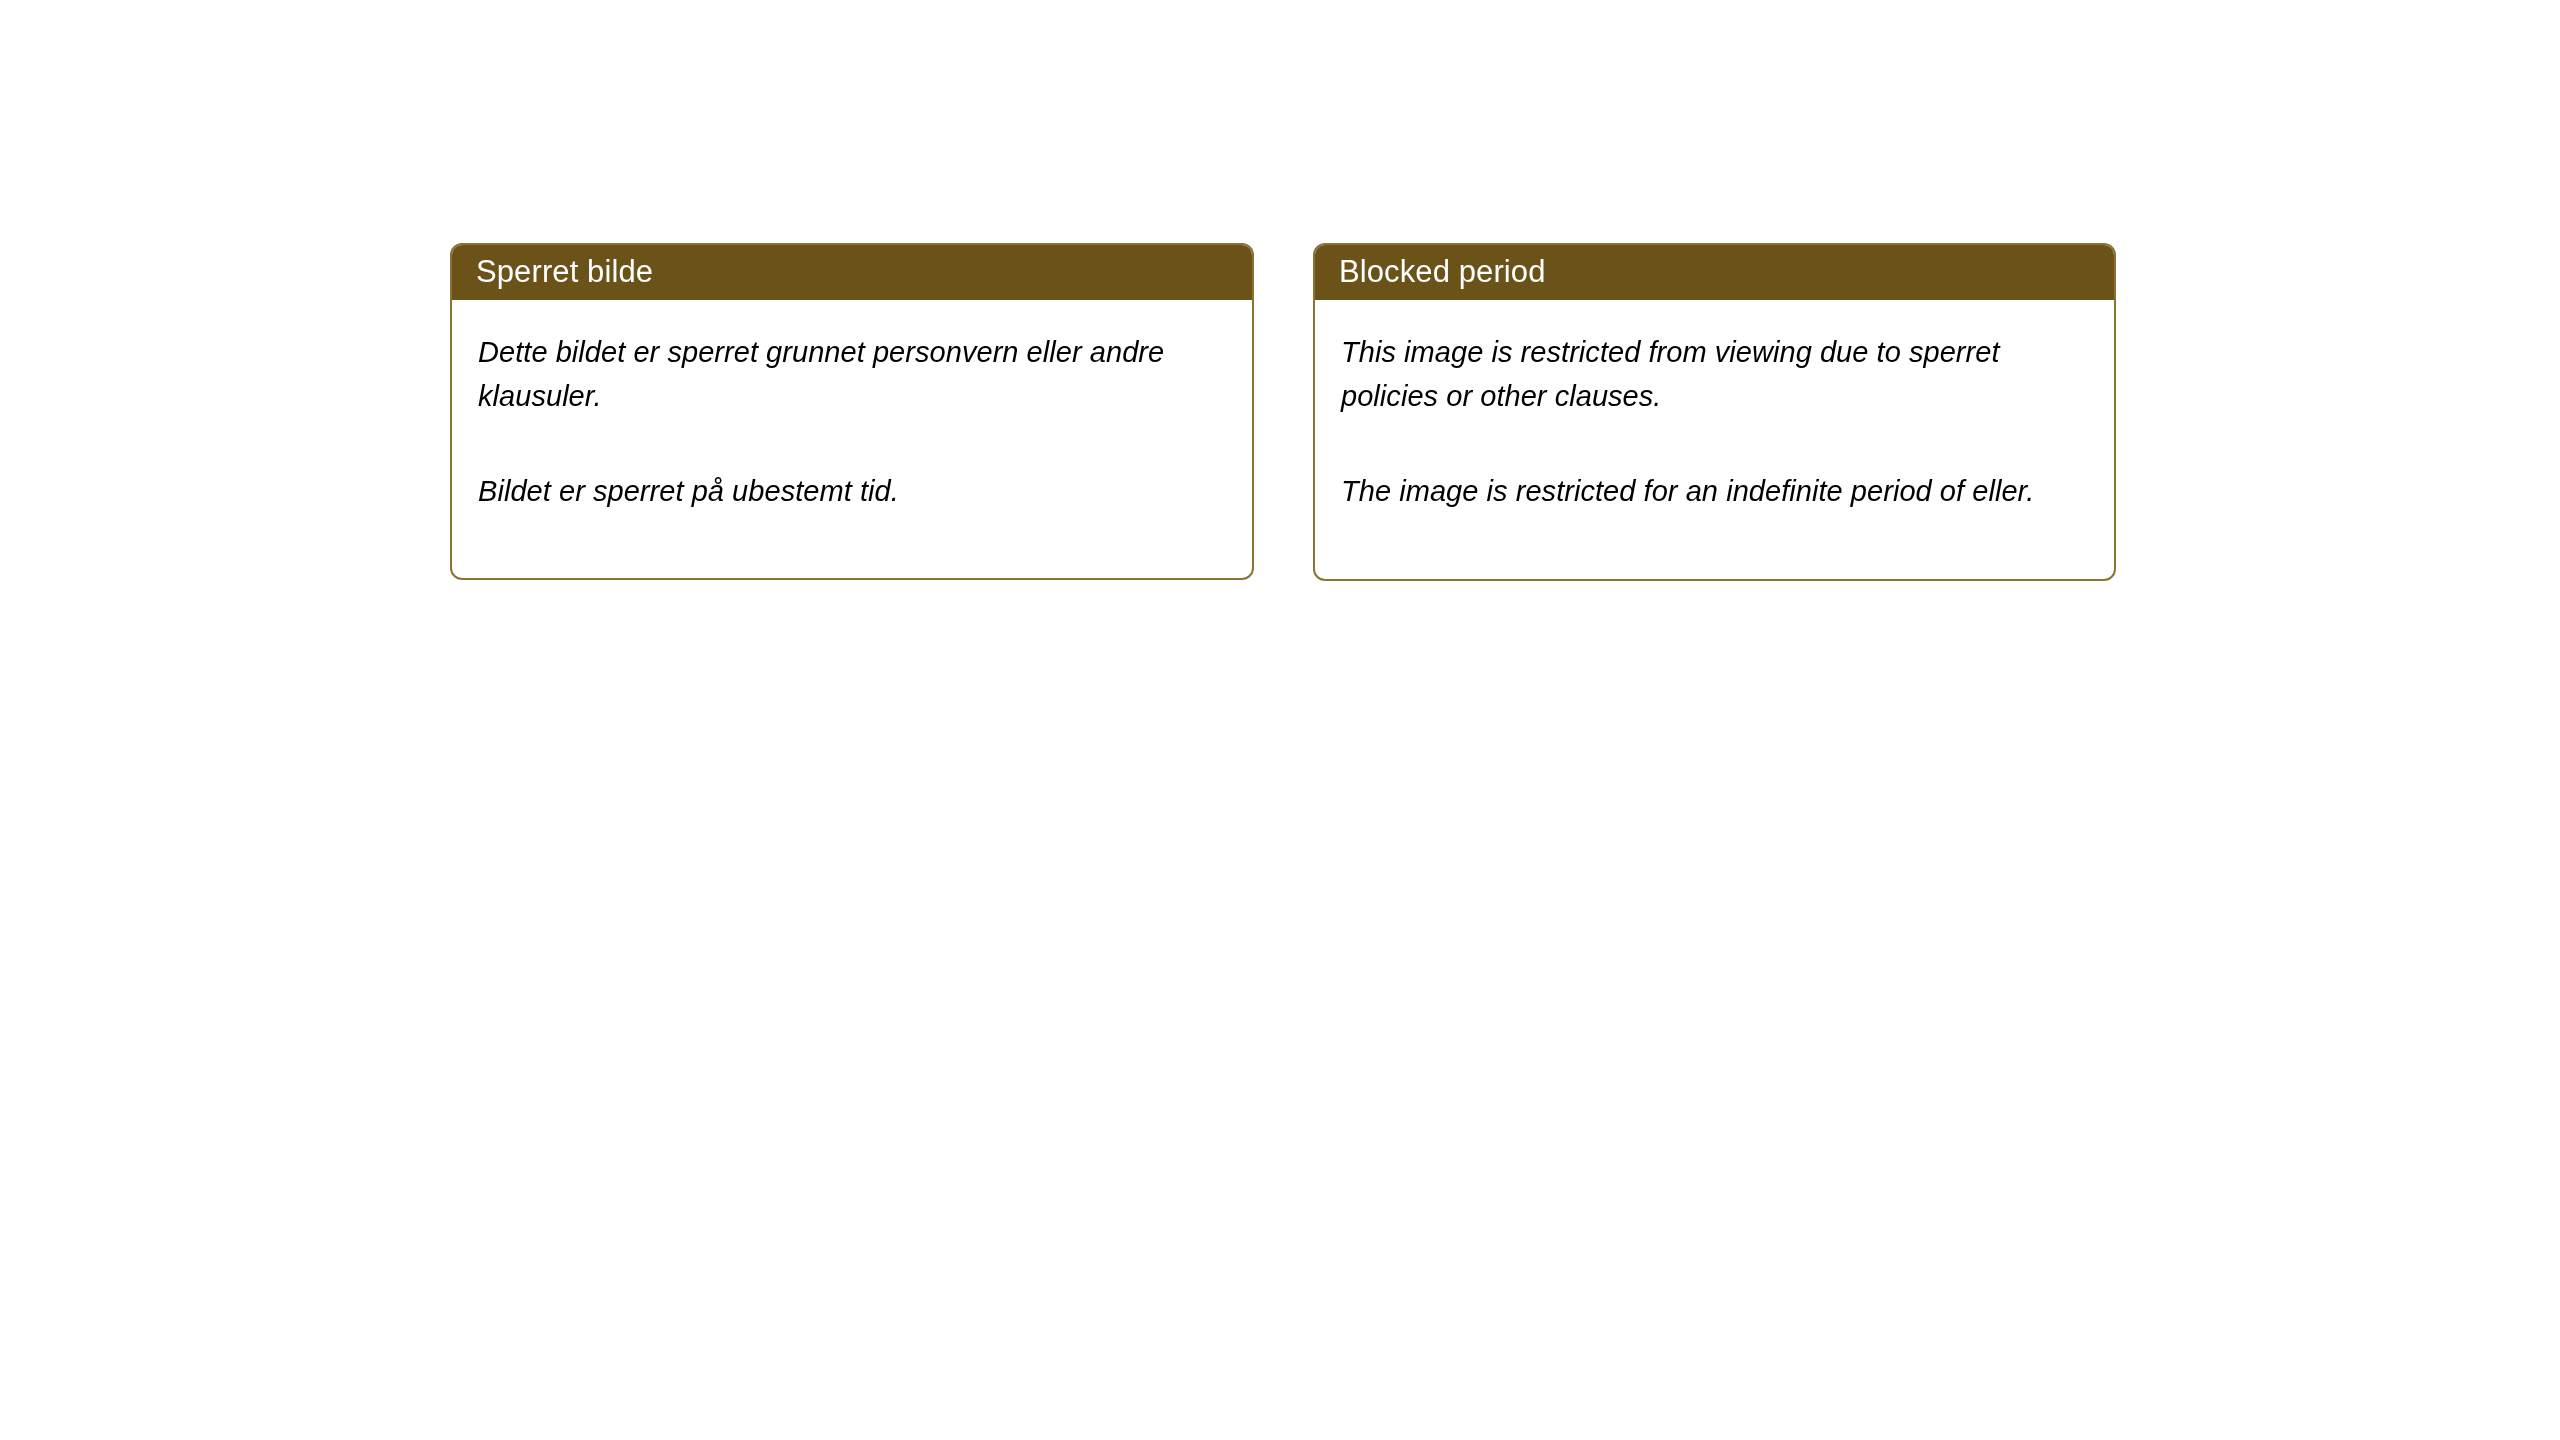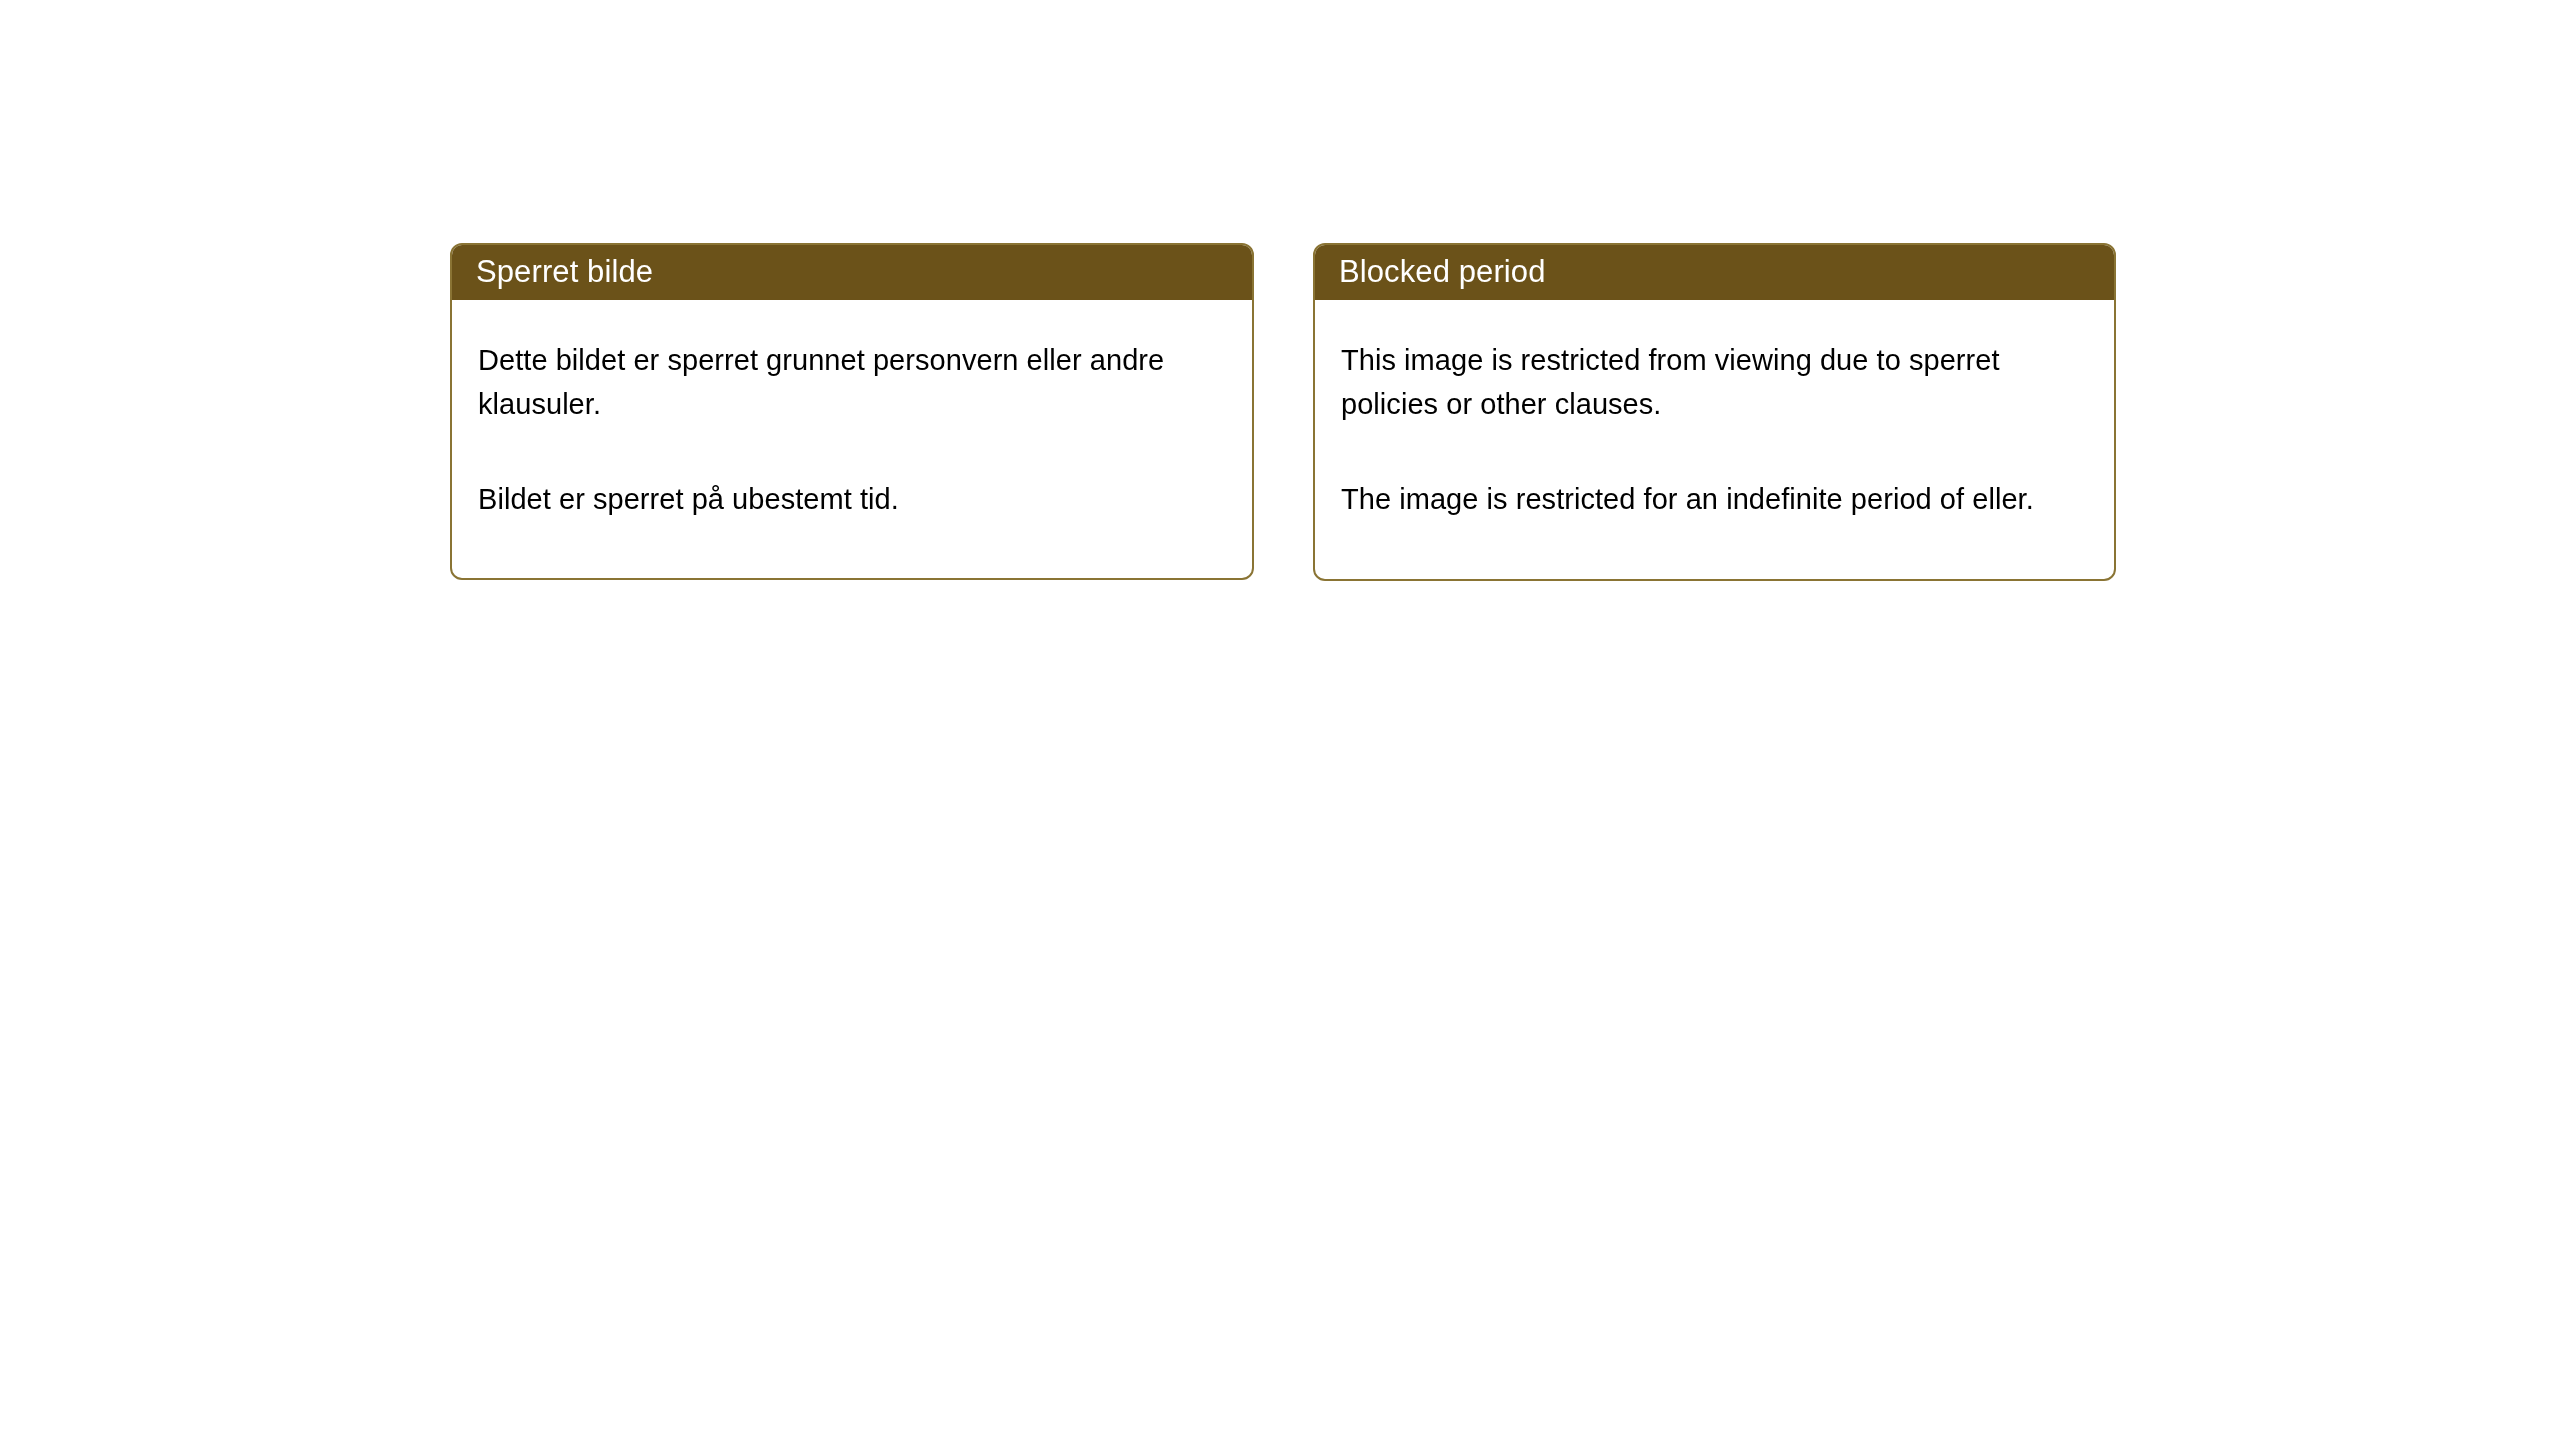--- a/index.html
+++ b/index.html
@@ -47,21 +47,21 @@
     height: 338px;
   }
 
   .card-header {
     box-sizing: border-box;
     height: 57px;
     background: #6b5219;
     display: flex;
     align-items: center;
     padding: 4px 26px;
-    margin: -2px -2px 16px -2px;
+    margin: -2px -2px 8px -2px;
     border-top-left-radius: 10px;
     border-top-right-radius: 10px;
     text-align: center;
   }
 
   .card-title {
     color: #ffffff;
     font-size: 31px;
     font-weight: 400;
     line-height: 1;
@@ -75,20 +75,21 @@
     background: #ffffff;
   }
 
   .card-paragraph {
     color: #000000;
     font-size: 29px;
     font-weight: 400;
     line-height: 44px;
     margin: 0;
     letter-spacing: 0.05px;
+    font-style: italic;
   }
 
   .card-paragraph + .card-paragraph {
     margin-top: 51px;
   }
 </style>
 </head>
 <body>
 
 <div id="cards-area">

